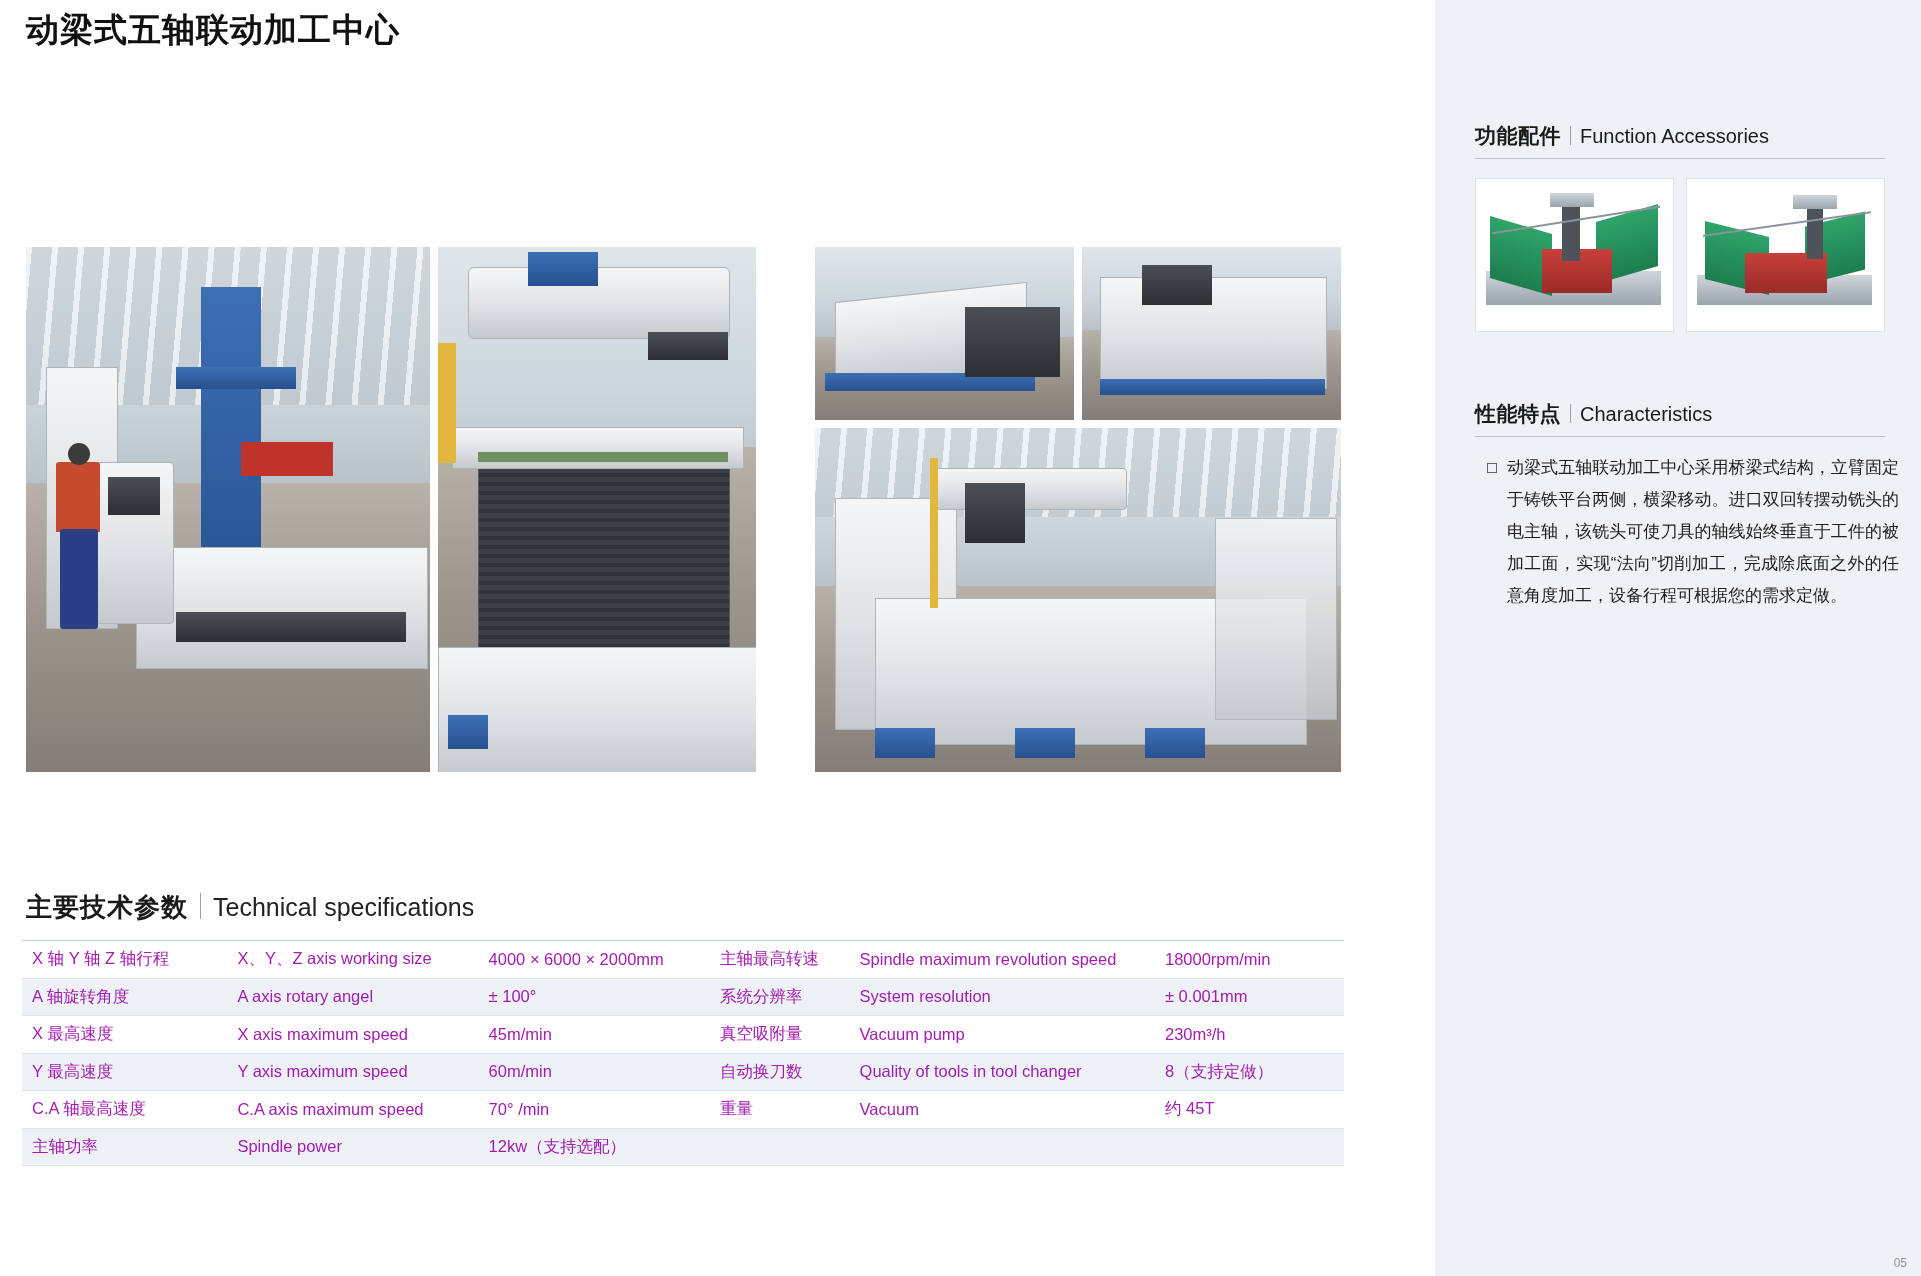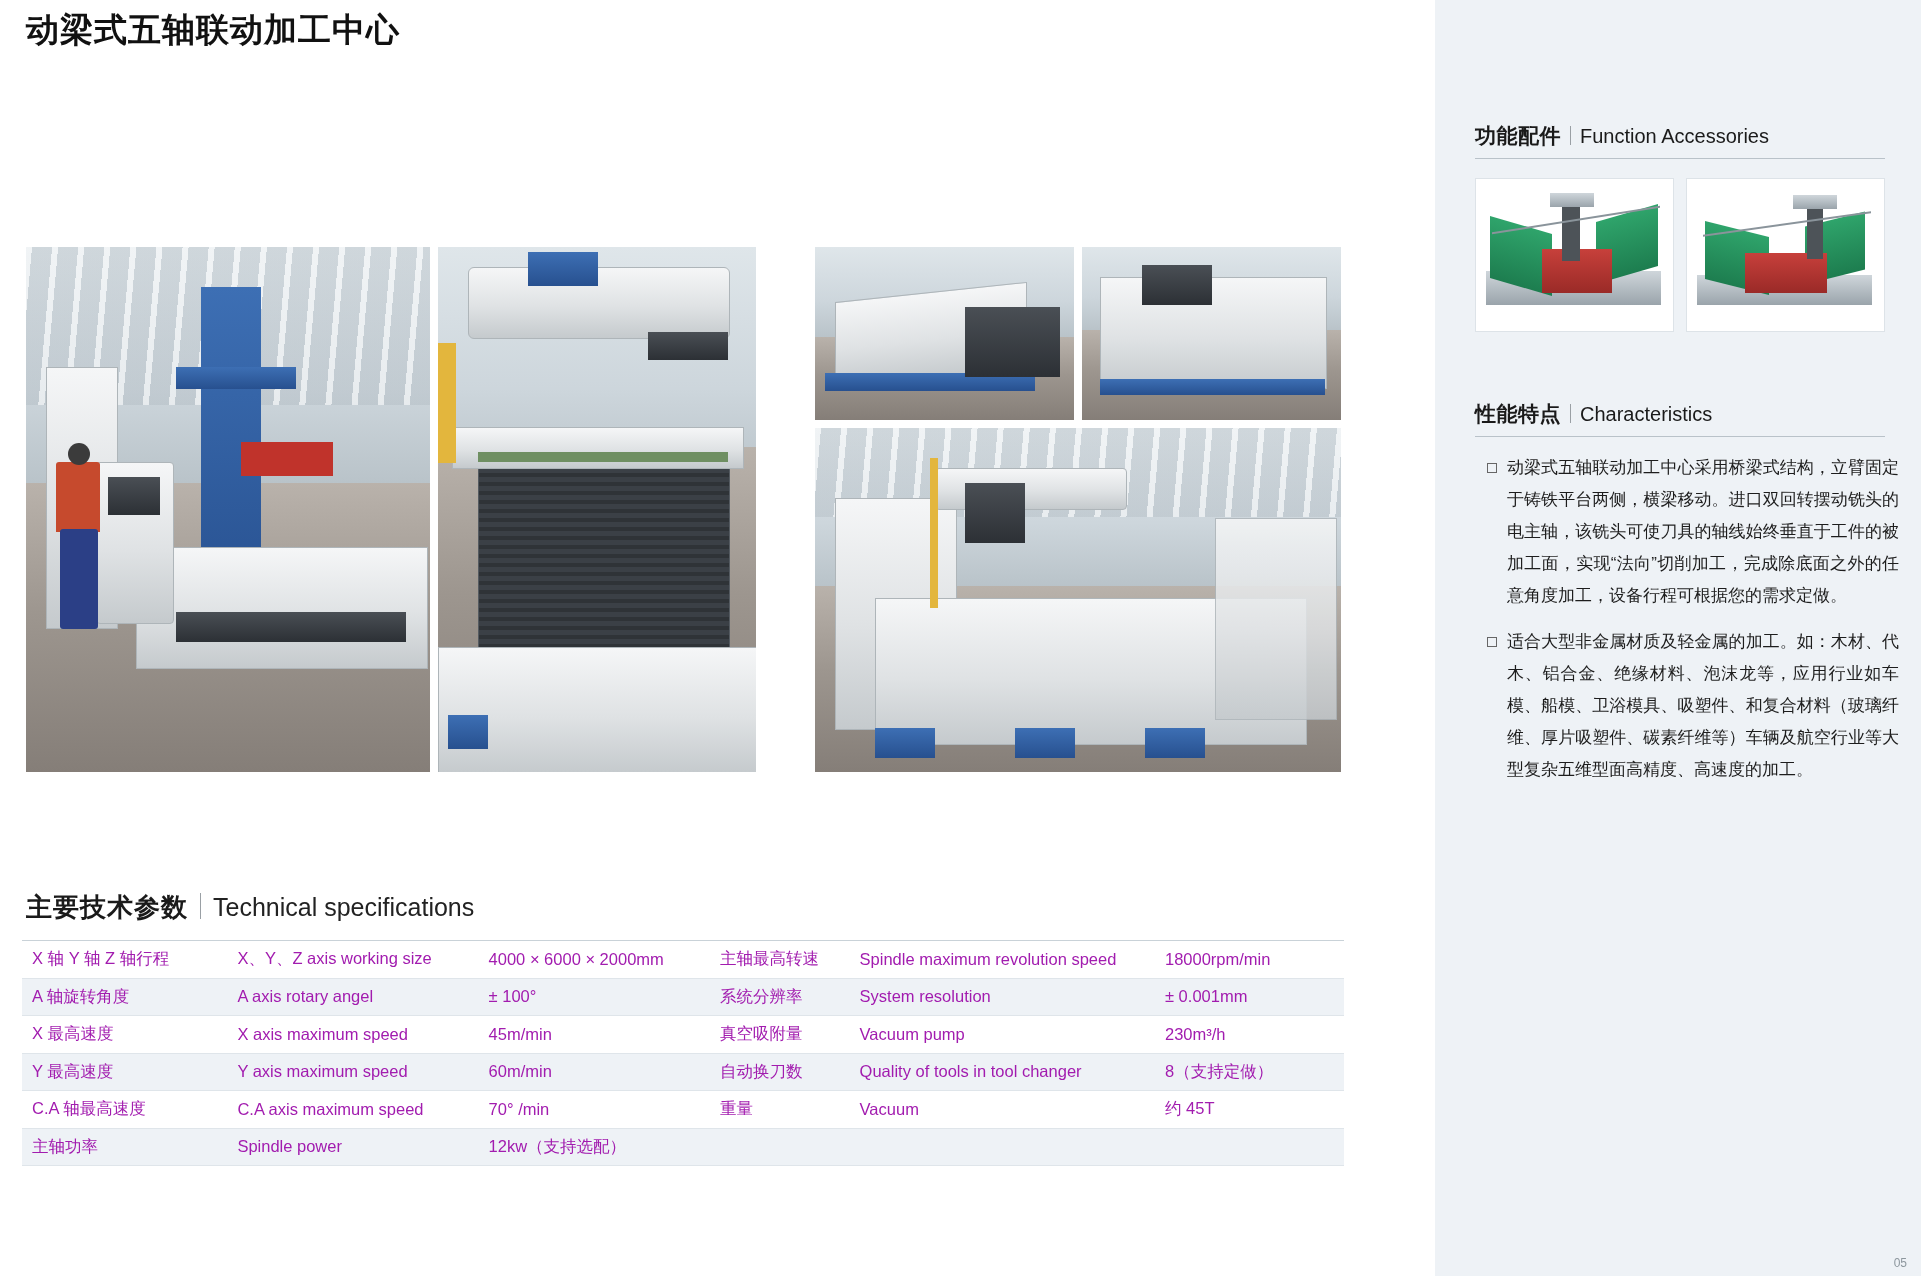--- a/index.html
+++ b/index.html
@@ -399,21 +399,17 @@
       <span class="cn">性能特点</span>
       <span class="bar"></span>
       <span class="en">Characteristics</span>
     </div>
 
     <ul class="char-list">
       <li>
         <span class="marker"></span>
         <span>动梁式五轴联动加工中心采用桥梁式结构，立臂固定于铸铁平台两侧，横梁移动。进口双回转摆动铣头的电主轴，该铣头可使刀具的轴线始终垂直于工件的被加工面，实现“法向”切削加工，完成除底面之外的任意角度加工，设备行程可根据您的需求定做。</span>
       </li>
-      <li>
-        <span class="marker"></span>
-        <span>适合大型非金属材质及轻金属的加工。如：木材、代木、铝合金、绝缘材料、泡沫龙等，应用行业如车模、船模、卫浴模具、吸塑件、和复合材料（玻璃纤维、厚片吸塑件、碳素纤维等）车辆及航空行业等大型复杂五维型面高精度、高速度的加工。</span>
-      </li>
     </ul>
 
     <div class="page-num">05</div>
   </div>
 </div>
 
 </body></html>

